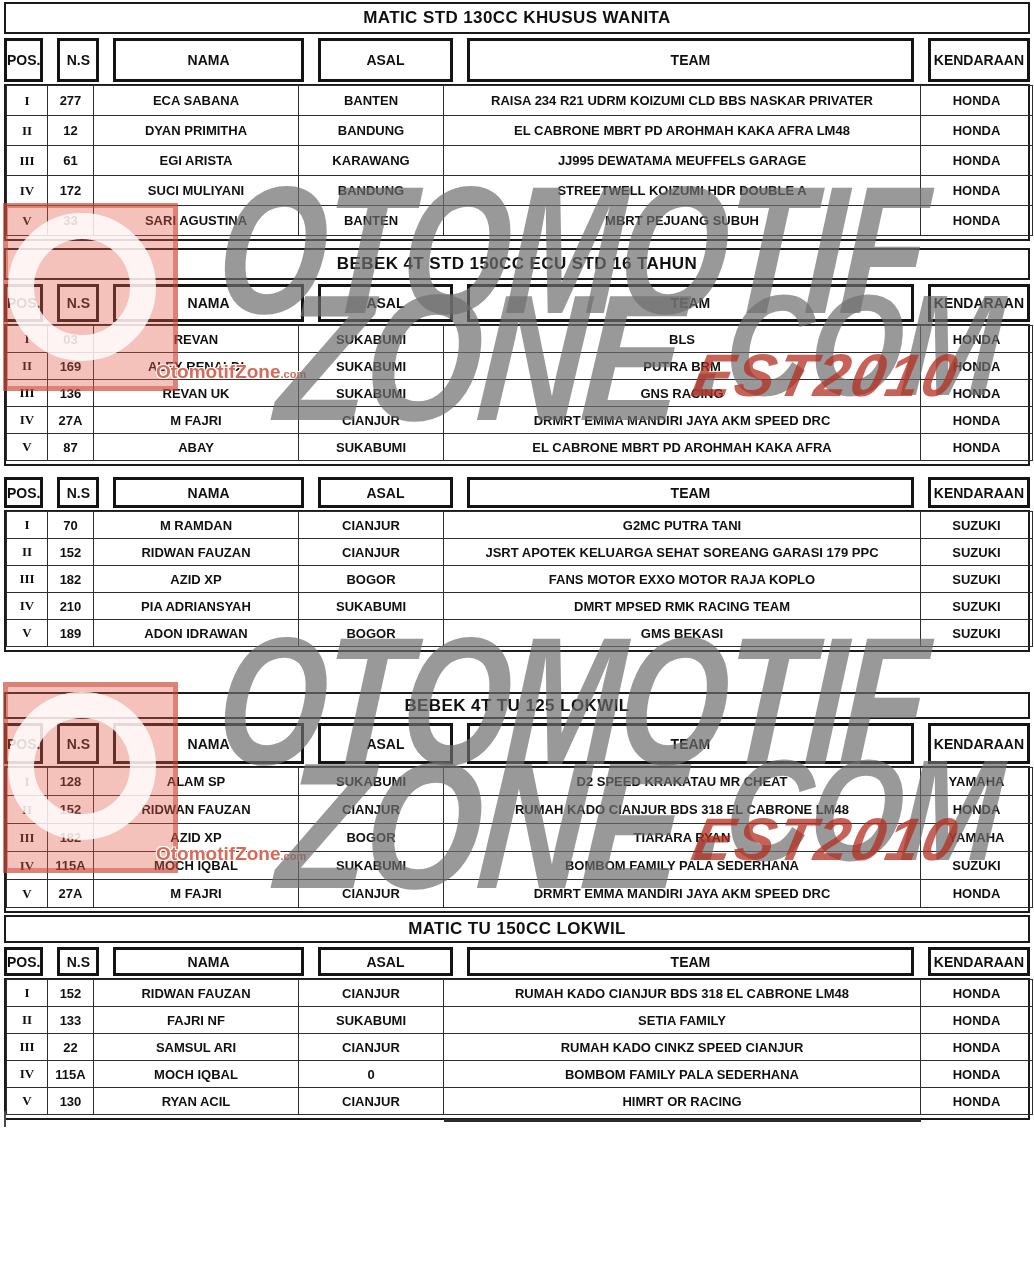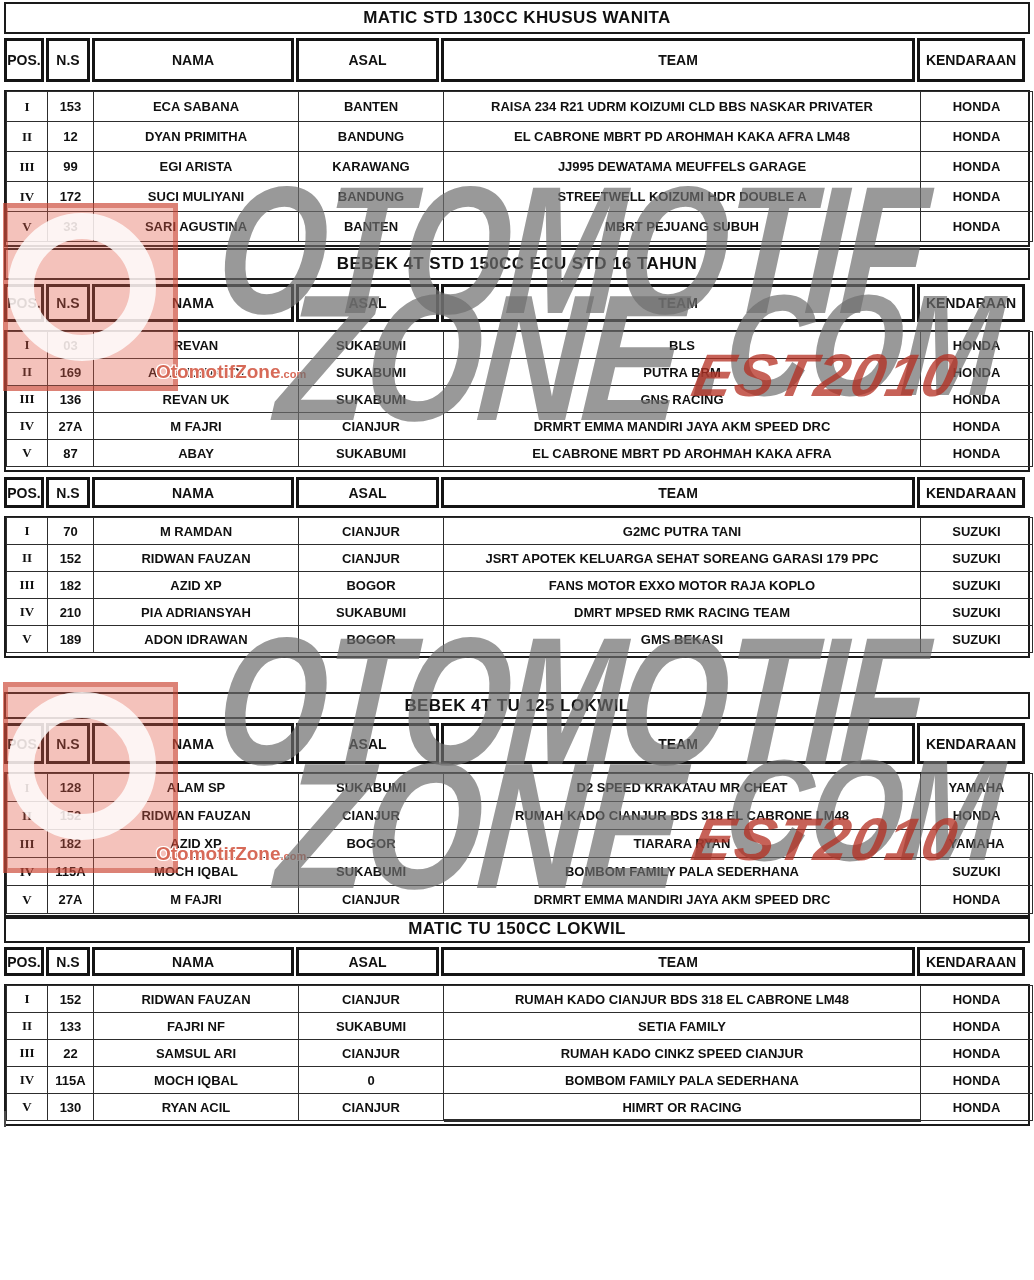--- a/index.html
+++ b/index.html
@@ -10,21 +10,21 @@
   }
 
   
   .tbl { position:absolute; left:4px; width:1026px; }
   .title-box {
     box-sizing:border-box; border:2px solid #1a1a1a;
     display:flex; align-items:center; justify-content:center;
     font-weight:bold; font-size:17px; letter-spacing:.4px; color:#101010;
     margin-bottom:4px; background:transparent;
   }
-  .head-row { display:flex; gap:2px; margin-bottom:8px; }
+  .head-row { display:flex; gap:14px; margin-bottom:2px; }
   .hcell {
     box-sizing:border-box; border:3px solid #141414;
     display:flex; align-items:center; justify-content:center;
     font-weight:bold; font-size:14px; color:#101010;
   }
   .grid-wrap {
     border:2px solid #1a1a1a; border-top:1px solid #1a1a1a;
     padding:0 0 3px 0;
   }
   table.grid { border-collapse:collapse; table-layout:fixed; width:100%; }
@@ -98,37 +98,37 @@
               <col style="width: 41px;">
               <col style="width: 46px;">
               <col style="width: 205px;">
               <col style="width: 145px;">
               <col style="width: 477px;">
               <col style="width: 112px;">
             </colgroup>
             <tbody>
               <tr style="height: 30px;">
                 <td class="c-pos">I</td>
-                <td class="c-ns">153</td>
+                <td class="c-ns">277</td>
                 <td class="c-nama">ECA SABANA</td>
                 <td class="c-asal">BANTEN</td>
                 <td class="c-team">RAISA 234 R21 UDRM KOIZUMI CLD BBS NASKAR PRIVATER</td>
                 <td class="c-kendaraan">HONDA</td>
               </tr>
               <tr style="height: 30px;">
                 <td class="c-pos">II</td>
                 <td class="c-ns">12</td>
                 <td class="c-nama">DYAN PRIMITHA</td>
                 <td class="c-asal">BANDUNG</td>
                 <td class="c-team">EL CABRONE MBRT PD AROHMAH KAKA AFRA LM48</td>
                 <td class="c-kendaraan">HONDA</td>
               </tr>
               <tr style="height: 30px;">
                 <td class="c-pos">III</td>
-                <td class="c-ns">99</td>
+                <td class="c-ns">61</td>
                 <td class="c-nama">EGI ARISTA</td>
                 <td class="c-asal">KARAWANG</td>
                 <td class="c-team">JJ995 DEWATAMA MEUFFELS GARAGE</td>
                 <td class="c-kendaraan">HONDA</td>
               </tr>
               <tr style="height: 30px;">
                 <td class="c-pos">IV</td>
                 <td class="c-ns">172</td>
                 <td class="c-nama">SUCI MULIYANI</td>
                 <td class="c-asal">BANDUNG</td>

